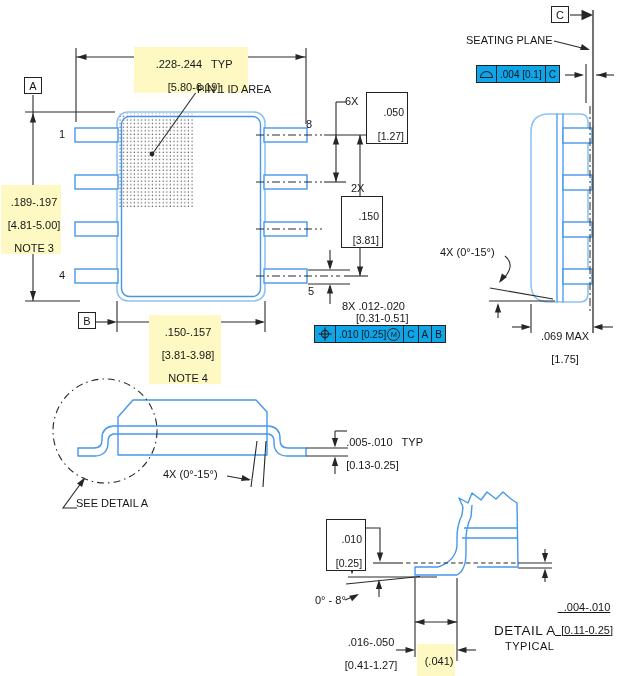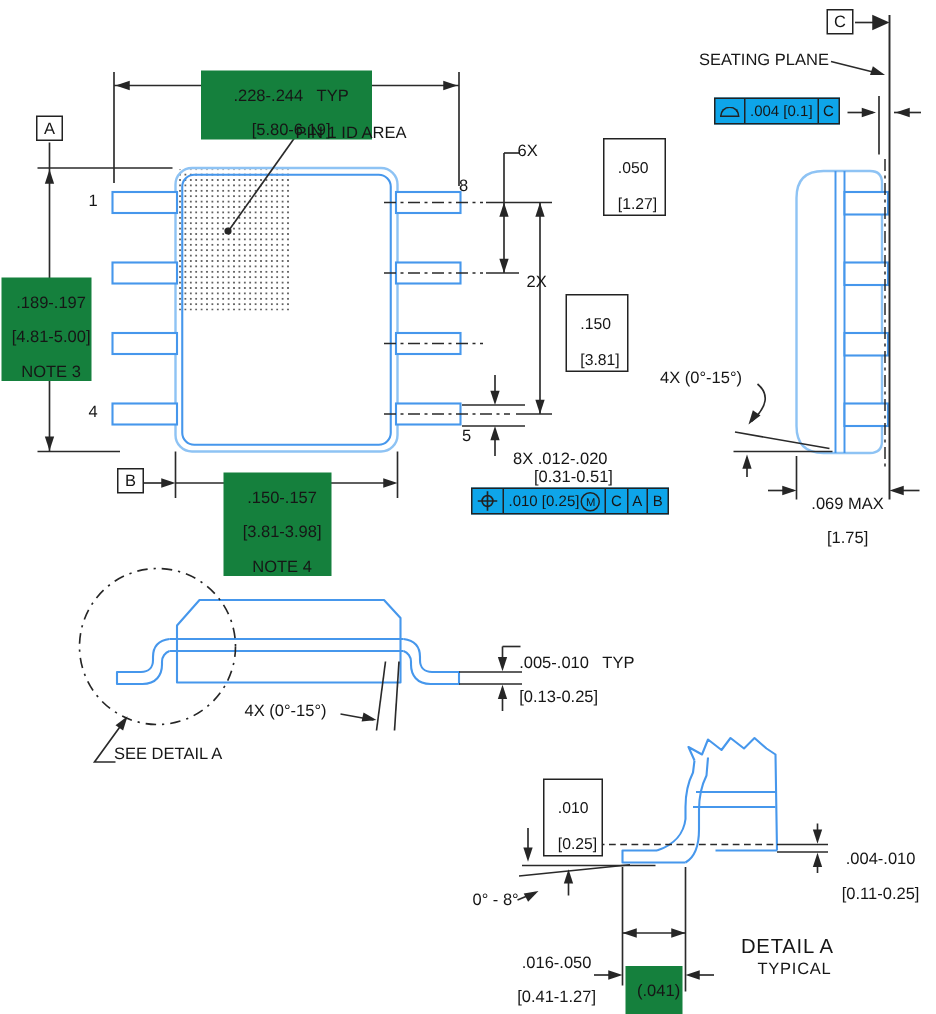--- a/index.html
+++ b/index.html
@@ -1,25 +1,25 @@
 <!DOCTYPE html>
 <html><head>
 <meta charset="utf-8">
 <style>
   html,body{margin:0;padding:0;background:#fff;}
   #canvas{position:relative;width:624px;height:676px;background:#fff;overflow:hidden;
           font-family:"Liberation Sans",sans-serif;}
   #geom{position:absolute;left:0;top:0;}
   .lbl{position:absolute;font-size:11px;line-height:11.5px;color:#161616;white-space:pre;}
   .ctr{text-align:center;}
-  .wbg{background:#15803d;}
+  .wbg{background:#fef9c3;}
   .big{font-size:13.5px;letter-spacing:.5px;}
   .med{font-size:11px;letter-spacing:.5px;}
-  .dimbox{position:absolute;border:1.3px solid #222;background:#fff;text-align:left;
-          font-size:10.5px;line-height:12px;color:#161616;padding:1px 3px;white-space:pre;margin-left:36px;}
+  .dimbox{position:absolute;border:1.3px solid #222;background:#fff;text-align:right;
+          font-size:10.5px;line-height:12px;color:#161616;padding:1px 3px;white-space:pre;}
   .datum{position:absolute;width:16px;height:15px;border:1.4px solid #222;background:#fff;
          display:flex;align-items:center;justify-content:center;font-size:11px;color:#161616;}
   .fcf{position:absolute;display:flex;align-items:stretch;border:1.2px solid #222;background:#0ea5e9;
        height:16px;font-size:10px;color:#161616;}
   .fcf .cell{display:flex;align-items:center;justify-content:center;padding:0 3px;white-space:pre;}
   .fcf .cell + .cell{border-left:1.2px solid #222;}
   .mcirc{display:inline-flex;align-items:center;justify-content:center;width:11px;height:11px;
          border:1px solid #222;border-radius:50%;font-size:7.5px;margin-left:1px;}
   .domeicon{width:13px;height:7px;border:1.3px solid #222;border-radius:13px 13px 0 0;
             border-bottom-width:1.3px;box-sizing:border-box;}
@@ -283,20 +283,20 @@
 </div>
 <div class="lbl" style="left:315px;top:595px;">0° - 8°</div>
 <div class="lbl ctr" style="left:338px;top:625px;width:60px;">
   <span>.016-.050</span><br>
   <span>[0.41-1.27]</span>
 </div>
 <div class="lbl ctr wbg" style="left:417px;top:644px;width:38px;">
   <span>(.041)</span><br>
   
 </div>
-<div class="lbl ctr" style="left:552px;top:556px;width:64px;">
+<div class="lbl ctr" style="left:552px;top:590px;width:64px;text-decoration:underline;">
   <span>.004-.010</span><br>
   <span>[0.11-0.25]</span>
 </div>
 <div class="lbl big" style="left:494px;top:625px;">DETAIL A</div>
 <div class="lbl med" style="left:505px;top:641px;">TYPICAL</div>
 
 </div>
 
 </body></html>

